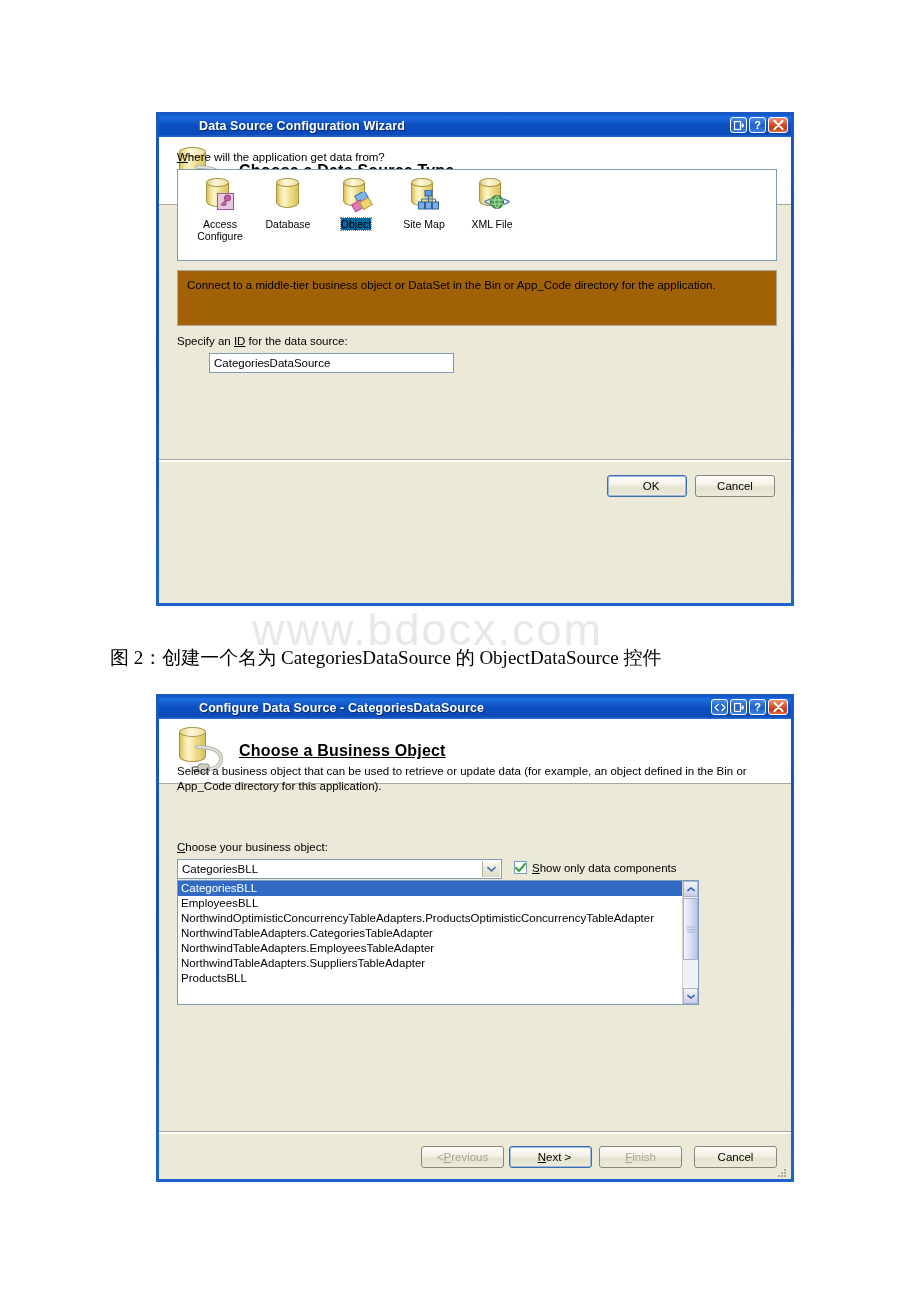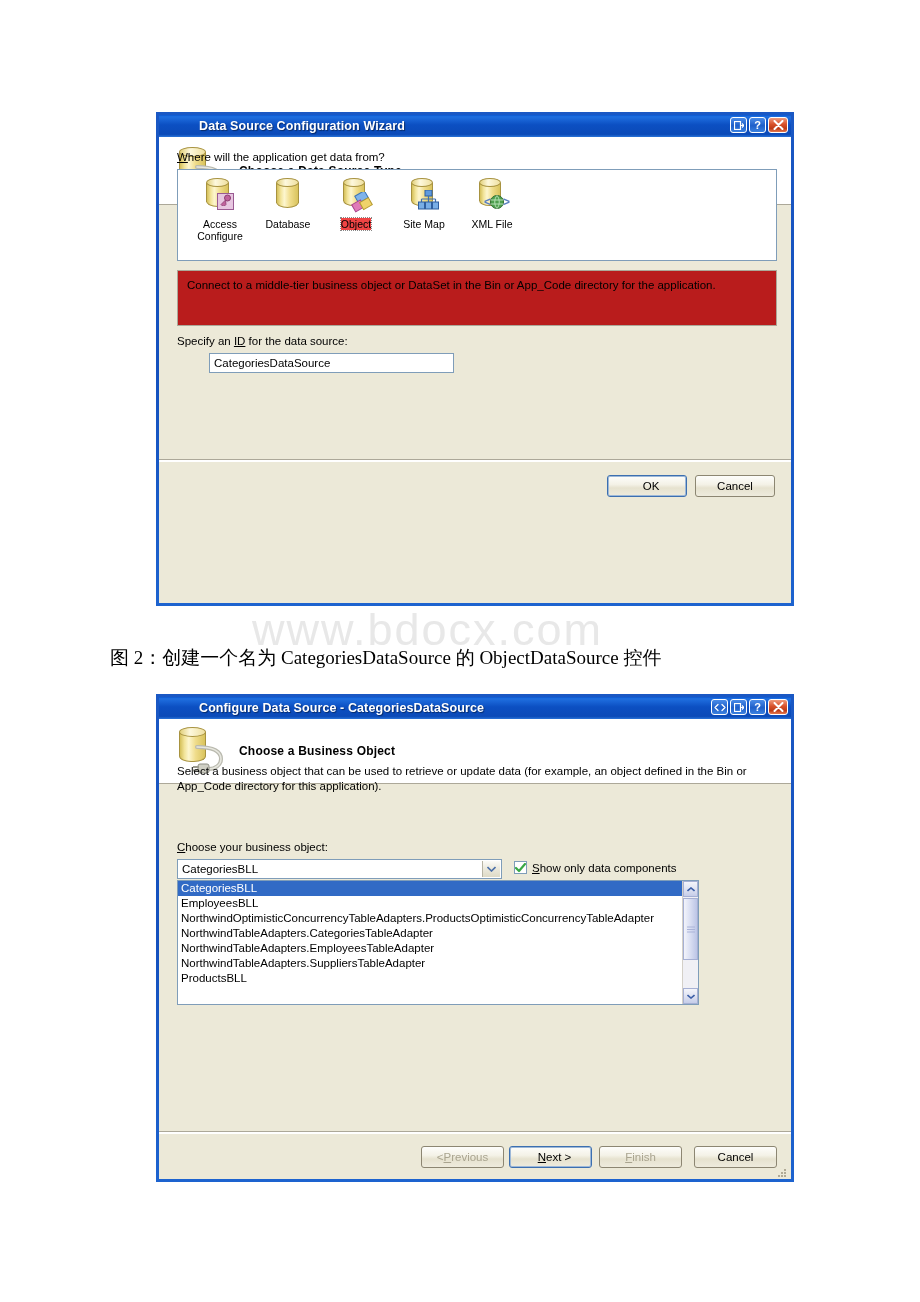--- a/index.html
+++ b/index.html
@@ -113,24 +113,25 @@
   #dialog1 .header-band { height: 68px; }
   #dialog2 .header-band { height: 65px; }
   .header-icon {
     margin-left: 14px;
     margin-right: 10px;
     width: 56px; height: 56px;
     position: relative;
     flex: 0 0 auto;
   }
   .header-title {
-    font-size: 12px;
+    font-size: 16px;
     font-weight: bold;
     color: #000;
     letter-spacing: 0.2px;
+    text-decoration: underline;
   }
 
   
   .cyl {
     position: absolute;
     left: 3px; top: 2px;
     width: 25px; height: 35px;
   }
   .cyl .body {
     position:absolute; left:0; top:5px; width:25px; height:27px;
@@ -173,26 +174,26 @@
     position: relative;
     margin-bottom: 4px;
   }
   .ds-label {
     font-size: 10.5px;
     color: #000;
     text-align: center;
     line-height: 12px;
   }
   .ds-item.selected .ds-label {
-    background: #ef4444;
+    background: #0369a1;
     outline: 1px dotted #888;
   }
 
   .desc-panel {
-    background: #b91c1c;
+    background: #a16207;
     border: 1px solid #aca899;
     box-sizing: border-box;
     padding: 7px 9px;
     font-size: 11.5px;
     color: #000;
     line-height: 15px;
   }
 
   .textbox {
     background: #ffffff;

